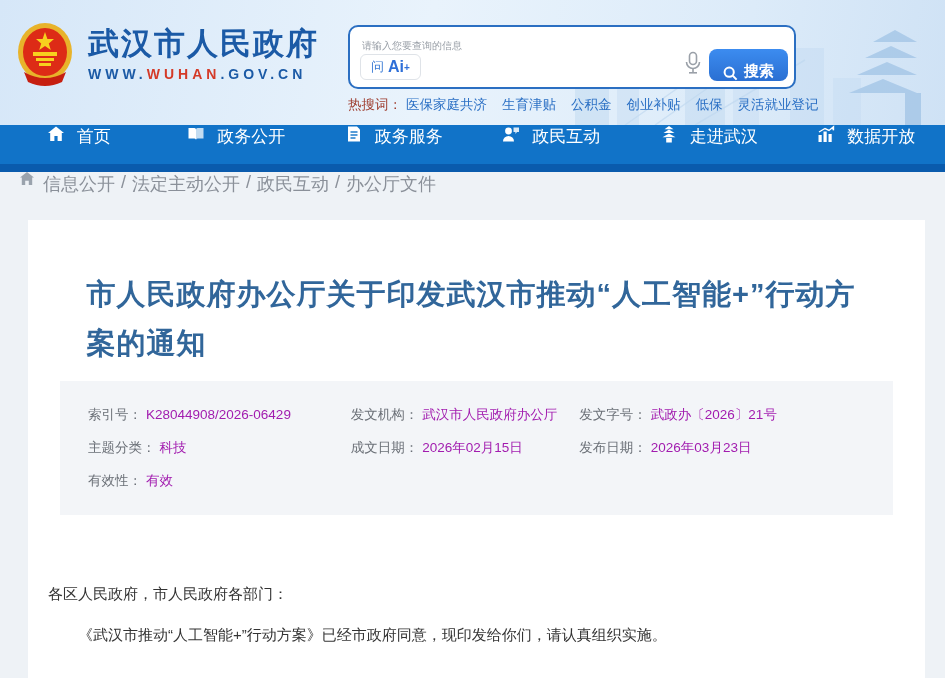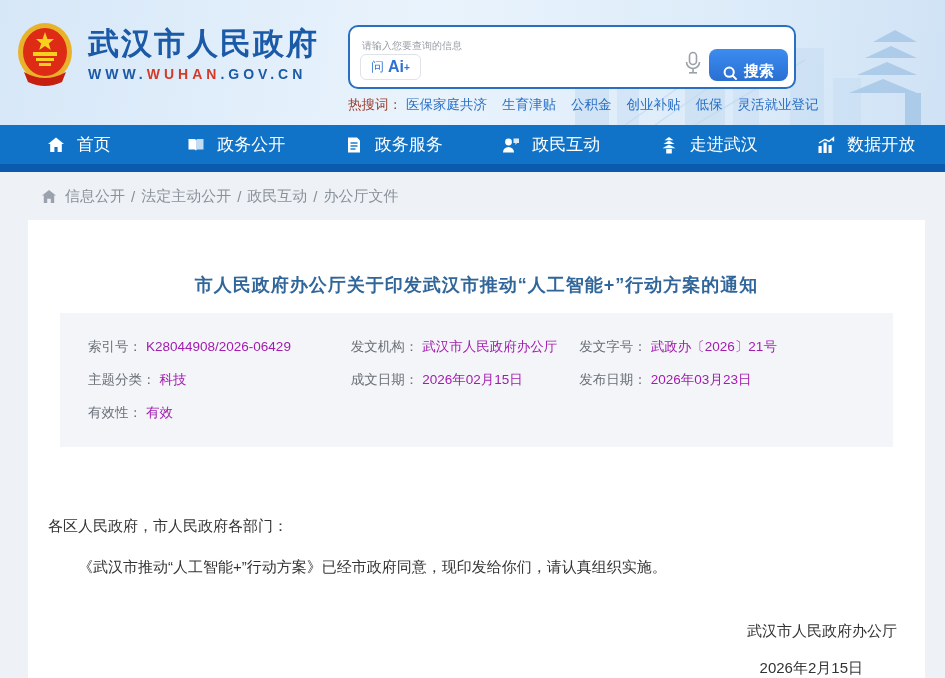--- a/index.html
+++ b/index.html
@@ -35,37 +35,37 @@
     color:#fff; font-size:15px; font-weight:bold; padding:0 14px; display:flex;
     align-items:flex-end; gap:6px; cursor:pointer;
     font-family:"Liberation Sans","DejaVu Sans",sans-serif; }
 
   .hotwords { position:absolute; left:348px; top:96px; font-size:13.5px; white-space:nowrap; }
   .hotwords .hw-label { color:#9e3c2e; margin-right:4px; }
   .hotwords a { color:#2a6fc4; text-decoration:none; margin-right:15px; }
 
   
   .nav { display:flex; height:39px; background:#1173c8; }
-  .nav-item { flex:1; display:flex; align-items:center; justify-content:center; gap:12px;
+  .nav-item { flex:1; display:flex; align-items:flex-start; justify-content:center; gap:12px;
     color:#fff; font-size:17px; cursor:pointer; }
   .nav-item svg { width:18px; height:18px; fill:#fff; }
   .nav-stripe { height:8px; background:#0a5bad; }
 
   
-  .breadcrumb { height:48px; display:flex; align-items:center; padding-left:42px;
-    font-size:15px; color:#8a9099; background:#eef2f6; }
+  .breadcrumb { height:48px; display:flex; padding-left:20px;
+    font-size:18px; color:#8a9099; background:#eef2f6; }
   .breadcrumb svg { width:14px; height:13px; fill:#9aa3ad; margin-right:9px; }
   .breadcrumb a { color:#8a9099; text-decoration:none; cursor:pointer; }
   .bc-sep { margin:0 6px; color:#8a9099; }
 
   
   .card { position:absolute; left:28px; top:220px; width:897px; height:458px;
     background:#fff; }
-  .doc-title { margin:50px auto 0; max-width:780px; text-align:center;
-    font-size:18px; font-weight:bold; color:#31669a; line-height:1.7; letter-spacing:1px; }
+  .doc-title { margin:50px auto 0; max-width:780px; 
+    font-size:29px; font-weight:bold; color:#31669a; line-height:1.7; letter-spacing:1px; }
   .meta-box { margin:12px 32px 0; background:#f3f5f8; padding:25px 28px;
     display:grid; grid-template-columns:1.15fr 1fr 1.25fr; row-gap:15px;
     font-size:13.5px; color:#5a5f66; }
   .meta-item .m-label { color:#6b7077; }
   .meta-item .m-value { color:#a21caf; margin-left:4px; }
 
   .doc-body { margin-top:66px; padding:0 20px; font-size:15px; color:#333; line-height:1.7; }
   .doc-body .para { text-indent:2em; margin-top:16px; }
   .sig-block { margin-top:42px; font-size:15px; color:#333; }
   .sig-name { text-align:right; padding-right:28px; }

